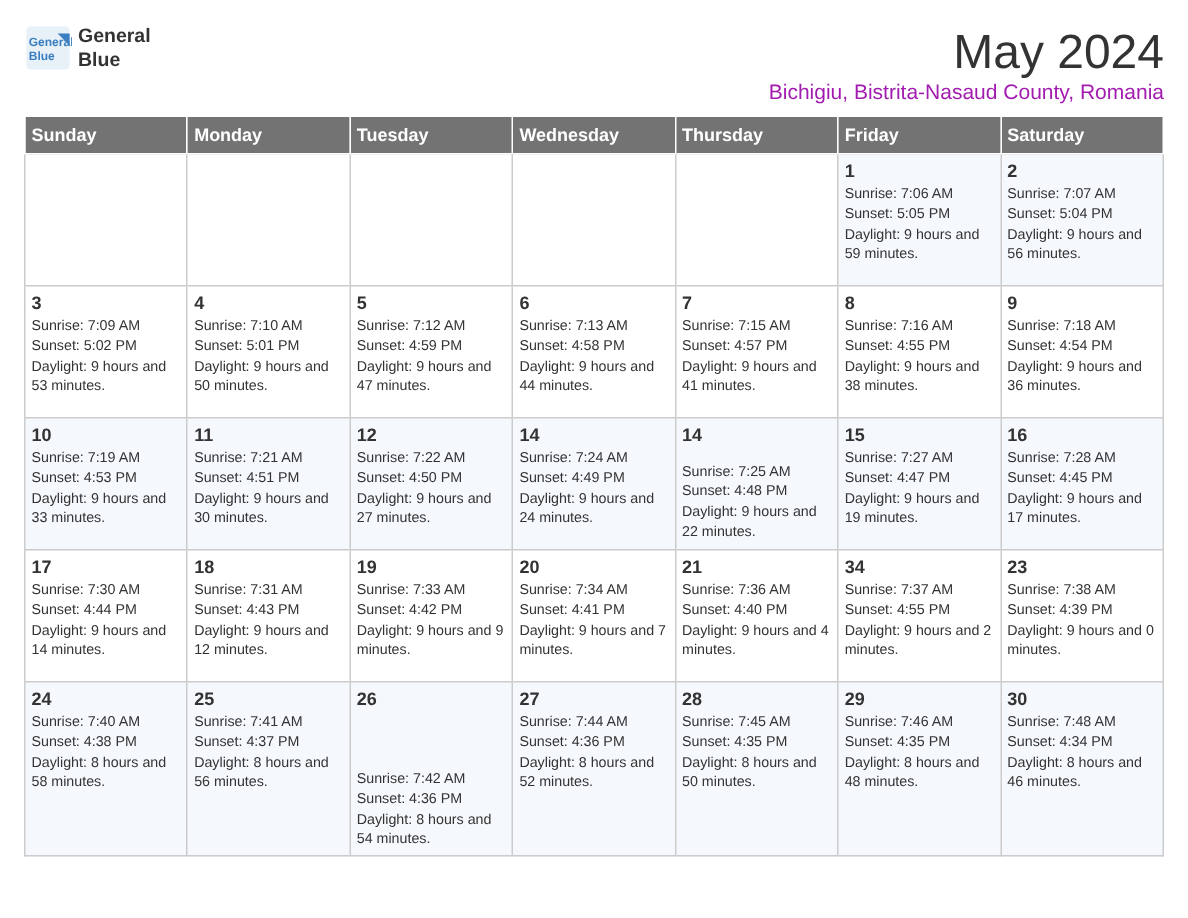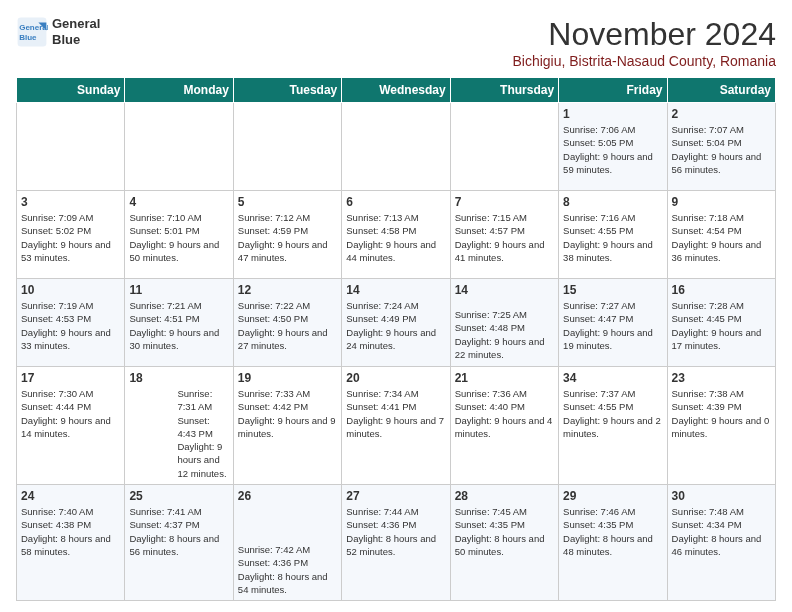--- a/index.html
+++ b/index.html
@@ -34,34 +34,34 @@
     .title-block {
       text-align: right;
     }
     .month-title {
       font-size: 32px;
       font-weight: normal;
       color: #333;
     }
     .subtitle {
       font-size: 14px;
-      color: #7f1d1d;
+      color: #a21caf;
     }
     table {
       width: 100%;
       border-collapse: collapse;
       table-layout: fixed;
     }
     thead tr th {
-      background-color: #0f766e;
+      background-color: #737373;
       color: #fff;
       font-size: 12px;
       font-weight: bold;
       padding: 5px 4px;
-      text-align: right;
+      text-align: left;
       border: 1px solid #fff;
     }
     tbody tr td {
       vertical-align: top;
       border: 1px solid #ccc;
       padding: 4px;
       font-size: 10px;
       color: #333;
       min-height: 80px;
       height: 88px;
@@ -95,21 +95,21 @@
       <text x="4" y="18" font-size="10" font-weight="bold" fill="#3a7fc1">General</text>
       <text x="4" y="30" font-size="10" font-weight="bold" fill="#3a7fc1">Blue</text>
       <polygon points="28,8 38,8 38,18" fill="#3a7fc1"></polygon>
     </svg>
     <div class="logo-text">
       <span>General</span><br>
       <span>Blue</span>
     </div>
   </div>
   <div class="title-block">
-    <div class="month-title">November 2024</div>
+    <div class="month-title">May 2024</div>
     <div class="subtitle">Bichigiu, Bistrita-Nasaud County, Romania</div>
   </div>
 </div>
 
 <table>
   <thead>
     <tr id="header-row">
         <th>Sunday</th>
         <th>Monday</th>
         <th>Tuesday</th>
@@ -229,21 +229,21 @@
       </tr>
       <tr>
         <td>
           <span class="day-number">17</span>
           <div class="day-info" style="white-space: pre-line;">Sunrise: 7:30 AM
 Sunset: 4:44 PM
 Daylight: 9 hours and 14 minutes.</div>
         </td>
         <td>
           <span class="day-number">18</span>
-          <div class="day-info" style="white-space: pre-line; margin-left: 48px;">Sunrise: 7:31 AM
+          <div class="day-info" style="white-space: pre-line;">Sunrise: 7:31 AM
 Sunset: 4:43 PM
 Daylight: 9 hours and 12 minutes.</div>
         </td>
         <td>
           <span class="day-number">19</span>
           <div class="day-info" style="white-space: pre-line;">Sunrise: 7:33 AM
 Sunset: 4:42 PM
 Daylight: 9 hours and 9 minutes.</div>
         </td>
         <td>

